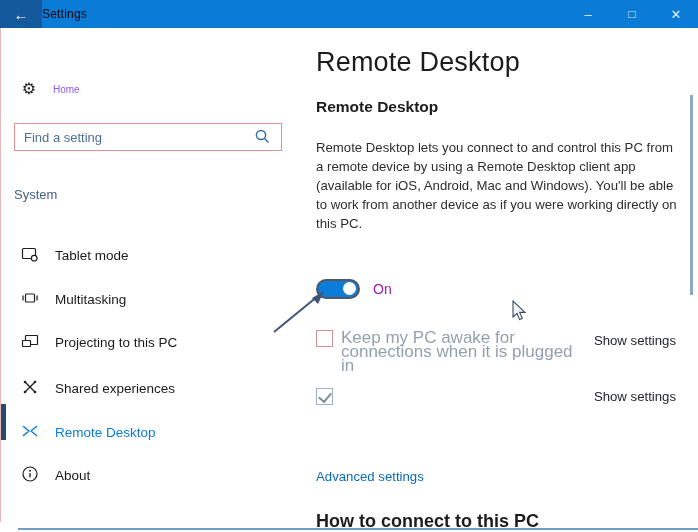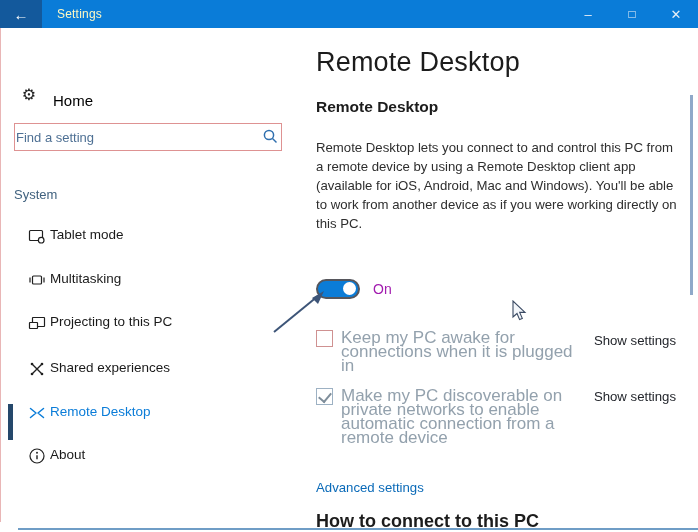--- a/index.html
+++ b/index.html
@@ -12,51 +12,51 @@
   
   .titlebar {
     position:absolute; top:0; left:0; right:0; height:28px;
     background:#0a7cd8; display:flex; align-items:center; z-index:30;
   }
   .back-button {
     width:42px; height:28px; background:#13599c; color:#fff;
     display:flex; align-items:center; justify-content:center;
     font-size:15px; cursor:default;
   }
-  .titlebar-title { color:#fef9c3; font-size:12px; margin-left:15px; letter-spacing:.2px; }
+  .titlebar-title { color:#000000; font-size:12px; margin-left:0; letter-spacing:.2px; }
   .window-controls { margin-left:auto; display:flex; height:28px; }
   .win-btn {
     width:44px; height:28px; display:flex; align-items:center; justify-content:center;
     color:#e9eff6; font-size:13px;
   }
   .win-btn.maximize { font-size:12px; }
   
   .left-edge { position:absolute; left:0; top:28px; width:1px; height:494px; background:#e9b6b6; z-index:25; }
 
   
   .sidebar { position:absolute; top:28px; left:0; width:300px; bottom:0; background:#fff; }
   .home-row {
     position:absolute; top:52px; left:20px; display:flex; align-items:center; gap:15px;
   }
   .gear-glyph { font-size:16px; line-height:18px; color:#222; width:18px; text-align:center; }
-  .home-label { font-size:15px; color:#000000;margin-top:12px; }
+  .home-label { font-size:10px; color:#8b5cf6; }
   .search-box {
     position:absolute; top:95px; left:14px; width:268px; height:28px;
-    border:1px solid #de9292; background:#fff; display:flex; align-items:center; padding:0 1px;
+    border:1px solid #de9292; background:#fff; display:flex; align-items:center; padding:0 9px;
   }
   .search-input {
     border:none; outline:none; flex:1; font-family:"Liberation Sans", sans-serif;
     font-size:13px; color:#333; background:transparent;
   }
   .search-input::placeholder { color:#4e7094; opacity:1; }
   .group-label { position:absolute; top:159px; left:14px; font-size:13px; color:#41627f; }
 
   .nav-item {
-    position:absolute; left:8px; width:300px; height:36px;
-    display:flex; align-items:flex-start; padding-left:20px; gap:4px; cursor:default;
+    position:absolute; left:1px; width:300px; height:36px;
+    display:flex; align-items:flex-end; padding-left:20px; gap:16px; cursor:default;
   }
   .nav-item .nav-label { font-size:13.5px; color:#1a1a1a; }
   .nav-item.selected .nav-label { color:#0a7cd8; }
   .nav-icon { width:18px; height:18px; flex:0 0 18px; }
   .accent-bar {
     position:absolute; left:0; top:0; width:5px; height:36px; background:#25486b;
   }
 
   
   .page-title { position:absolute; left:316px; top:47px; font-size:27px; font-weight:400; color:#1c1c1c; letter-spacing:.2px; }
@@ -89,21 +89,21 @@
     position:absolute; left:341px; width:244px; font-size:17px; line-height:14px; color:#93a1ad;
   }
   .cb-label.l1 { top:331px; }
   .cb-label.l2 { top:389px; }
   .show-settings {
     position:absolute; right:22px; font-size:13.2px; color:#23262c; cursor:pointer; text-align:center;
   }
   .show-settings.s1 { top:333px; }
   .show-settings.s2 { top:389px; }
 
-  .advanced-link { position:absolute; left:316px; top:480px; font-size:13.2px; color:#0a6ab8; cursor:pointer; }
+  .advanced-link { position:absolute; left:316px; top:469px; font-size:13.2px; color:#0a6ab8; cursor:pointer; }
   .bottom-heading { position:absolute; left:316px; top:511px; font-size:18px; font-weight:700; color:#1c1c1c; z-index:6; }
   .bottom-line { position:absolute; left:18px; right:0; top:528px; height:2px; background:#6f9dc6; z-index:5; }
 
   .scrollbar-thumb { position:absolute; right:5px; top:95px; width:3px; height:200px; background:#8fa9c9; z-index:8; }
 
   .cursor { position:absolute; left:512px; top:300px; z-index:40; }
 </style>
 </head>
 <body>
 
@@ -211,21 +211,20 @@
   <svg class="annotation-arrow" viewBox="0 0 64 52">
     <line x1="6" y1="46" x2="50" y2="10" stroke="#3d5578" stroke-width="2"></line>
     <polygon points="56,5 44,12 50,18" fill="#3d5578"></polygon>
   </svg>
 
   <div class="checkbox cb1"></div>
   <div class="cb-label l1">Keep my PC awake for connections when it is plugged in</div>
   <div class="show-settings s1">Show settings</div>
 
   <div class="checkbox cb2"></div>
-  <div class="cb-label l2">Make my PC discoverable on private networks to enable automatic connection from a remote device</div>
   <div class="show-settings s2">Show settings</div>
 
   <a class="advanced-link">Advanced settings</a>
 
   <div class="bottom-line"></div>
   <h2 class="bottom-heading">How to connect to this PC</h2>
 
   <div class="scrollbar-thumb"></div>
 
   <svg class="cursor" width="16" height="22" viewBox="0 0 16 22">

